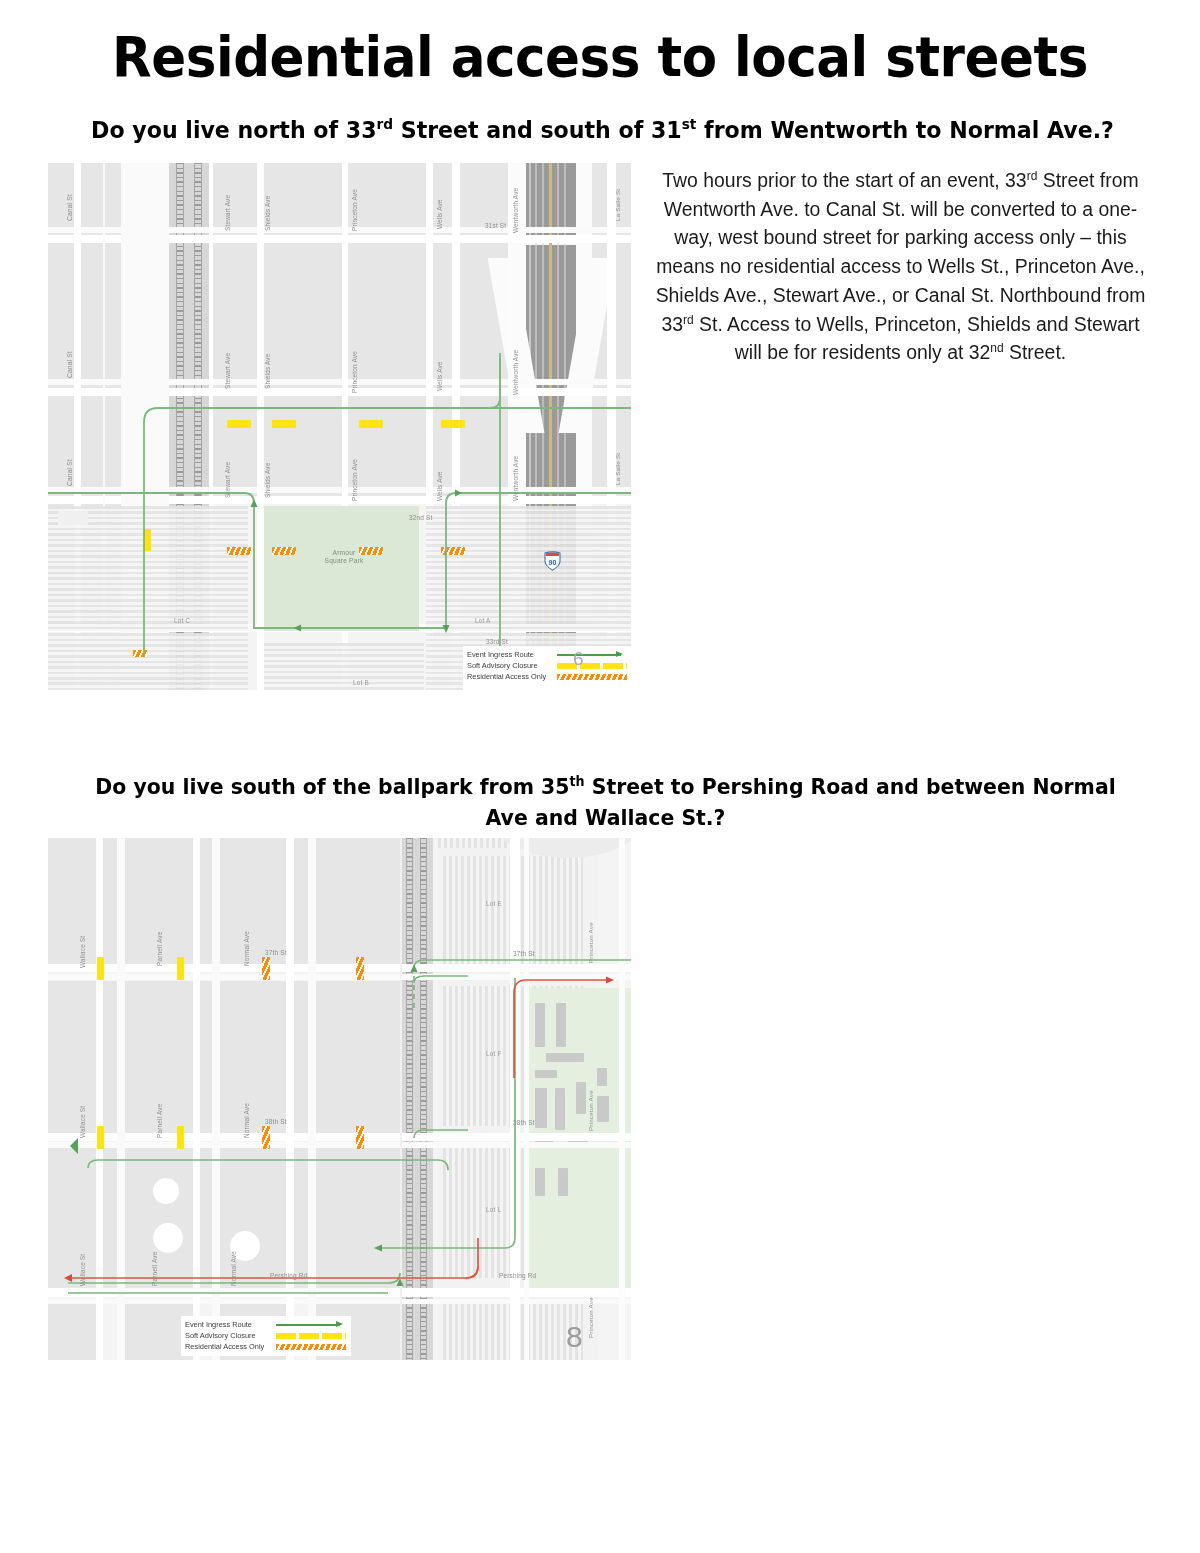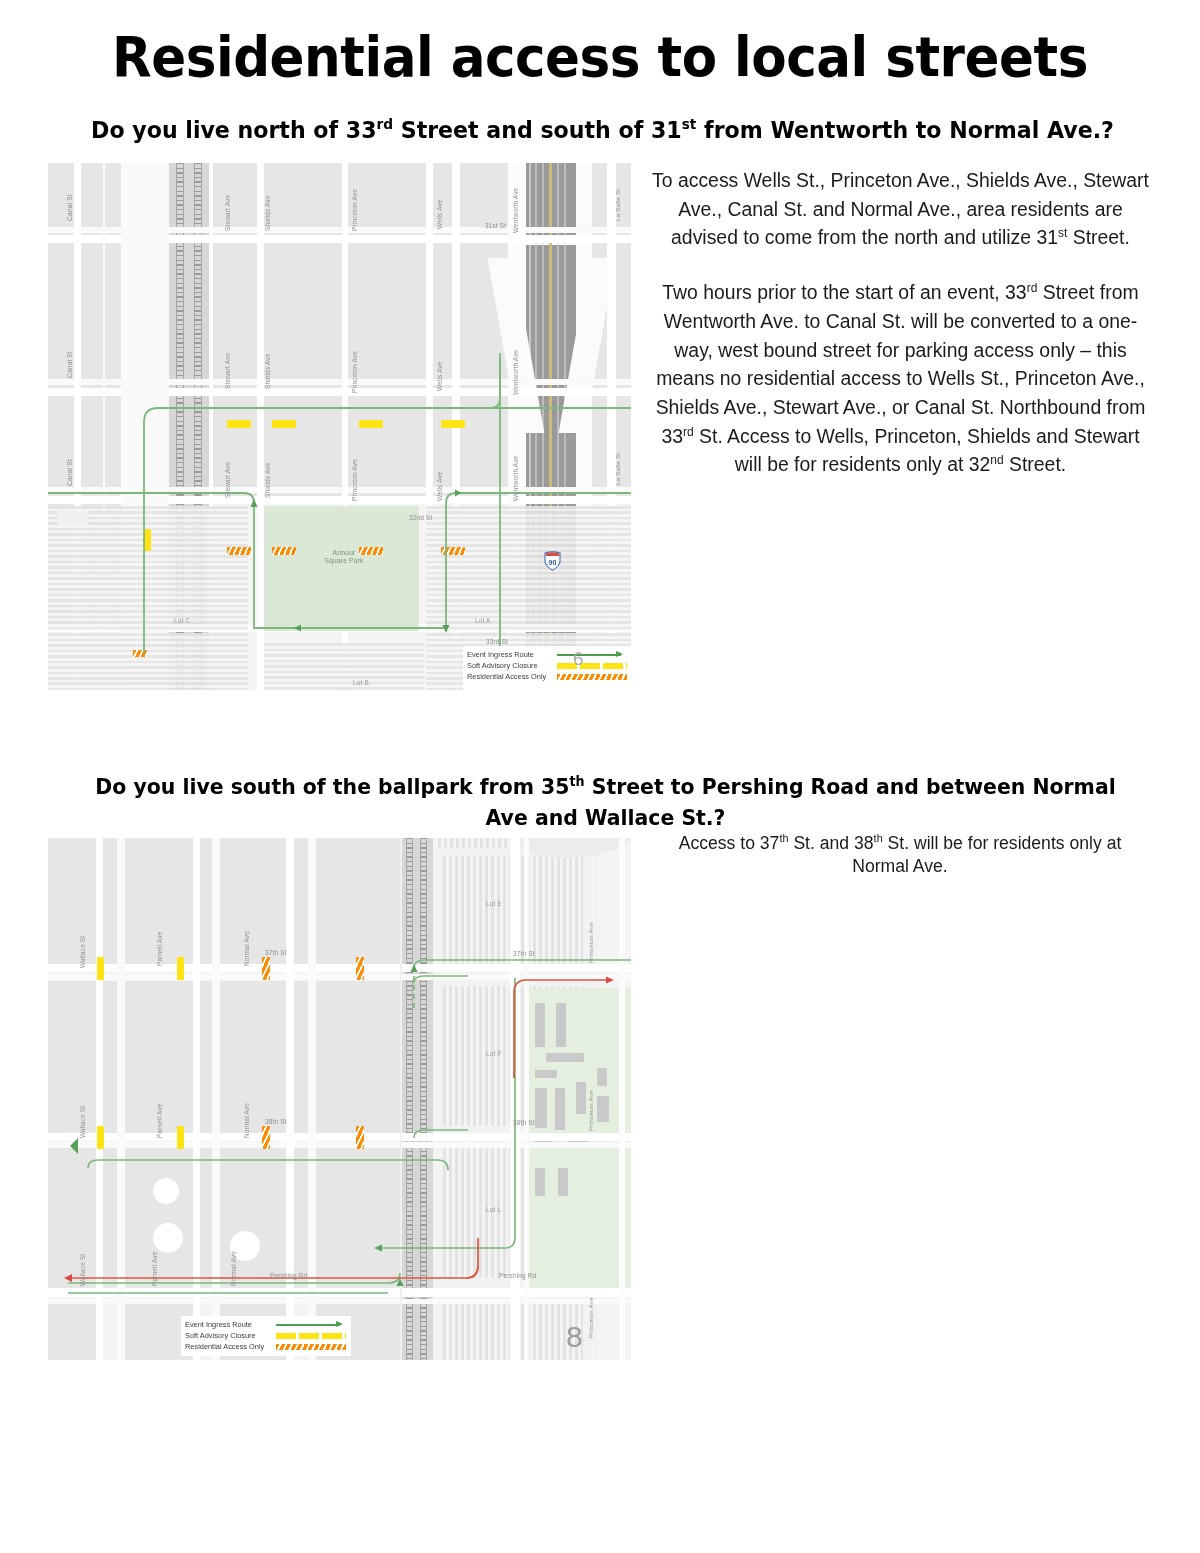--- a/index.html
+++ b/index.html
@@ -226,21 +226,20 @@
 
 <div id="page" data-name="poster-page">
 
   <div class="main-title" data-name="page-title">Residential access to local streets</div>
 
   <div class="sub-head-1" data-name="section1-heading">
     <span data-name="section1-heading-pre">Do you live north of 33</span><sup data-name="section1-heading-sup-rd">rd</sup><span data-name="section1-heading-mid"> Street and south of 31</span><sup data-name="section1-heading-sup-st">st</sup><span data-name="section1-heading-post"> from Wentworth to Normal Ave.?</span>
   </div>
 
   <div class="text-col-1" data-name="section1-text-column">
-    <p data-name="section1-paragraph-1"><span data-name="s1p1-a">To access Wells St., Princeton Ave., Shields Ave., Stewart Ave., Canal St. and Normal Ave., area residents are advised to come from the north and utilize 31</span><sup data-name="s1p1-sup">st</sup><span data-name="s1p1-b"> Street.</span></p>
     <p data-name="section1-paragraph-2"><span data-name="s1p2-a">Two hours prior to the start of an event, 33</span><sup data-name="s1p2-sup1">rd</sup><span data-name="s1p2-b"> Street from Wentworth Ave. to Canal St. will be converted to a one-way, west bound street for parking access only – this means no residential access to Wells St., Princeton Ave., Shields Ave., Stewart Ave., or Canal St. Northbound from 33</span><sup data-name="s1p2-sup2">rd</sup><span data-name="s1p2-c"> St.   Access to Wells, Princeton, Shields and Stewart will be for residents only at 32</span><sup data-name="s1p2-sup3">nd</sup><span data-name="s1p2-d"> Street.</span></p>
   </div>
 
   <div class="map" id="map1" data-name="map-north-of-33rd">
     <div class="map-bg" data-name="map1-background"></div>
 
     <div class="blk" style="left:0;top:0;width:26px;height:72px;" data-name="map1-block"></div>
     <div class="blk" style="left:0;top:80px;width:26px;height:145px;" data-name="map1-block"></div>
     <div class="blk" style="left:0;top:233px;width:26px;height:100px;" data-name="map1-block"></div>
     <div class="blk" style="left:0;top:341px;width:26px;height:120px;" data-name="map1-block"></div>
@@ -425,21 +424,20 @@
       </div>
       <div class="legend-pagenum" style="left:110px;top:2px;" data-name="map1-page-number">6</div>
     </div>
   </div>
 
   <div class="sub-head-2" data-name="section2-heading">
     <span data-name="section2-heading-pre">Do you live south of the ballpark from 35</span><sup data-name="section2-heading-sup-th">th</sup><span data-name="section2-heading-post"> Street to Pershing Road and between Normal Ave and Wallace St.?</span>
   </div>
 
   <div class="text-col-2" data-name="section2-text-column">
-    <p data-name="section2-paragraph-2"><span data-name="s2p2-a">Access to 37</span><sup data-name="s2p2-sup1">th</sup><span data-name="s2p2-b"> St. and 38</span><sup data-name="s2p2-sup2">th</sup><span data-name="s2p2-c"> St. will be for residents only at Normal Ave.</span></p>
   </div>
 
   <div class="map" id="map2" data-name="map-south-of-ballpark">
     <div class="map-bg" data-name="map2-background"></div>
 
     <div class="blk" style="left:0;top:0;width:48px;height:126px;" data-name="map2-block"></div>
     <div class="blk" style="left:0;top:143px;width:48px;height:152px;" data-name="map2-block"></div>
     <div class="blk" style="left:0;top:310px;width:48px;height:140px;" data-name="map2-block"></div>
     <div class="blk" style="left:0;top:465px;width:48px;height:57px;" data-name="map2-block"></div>
 

